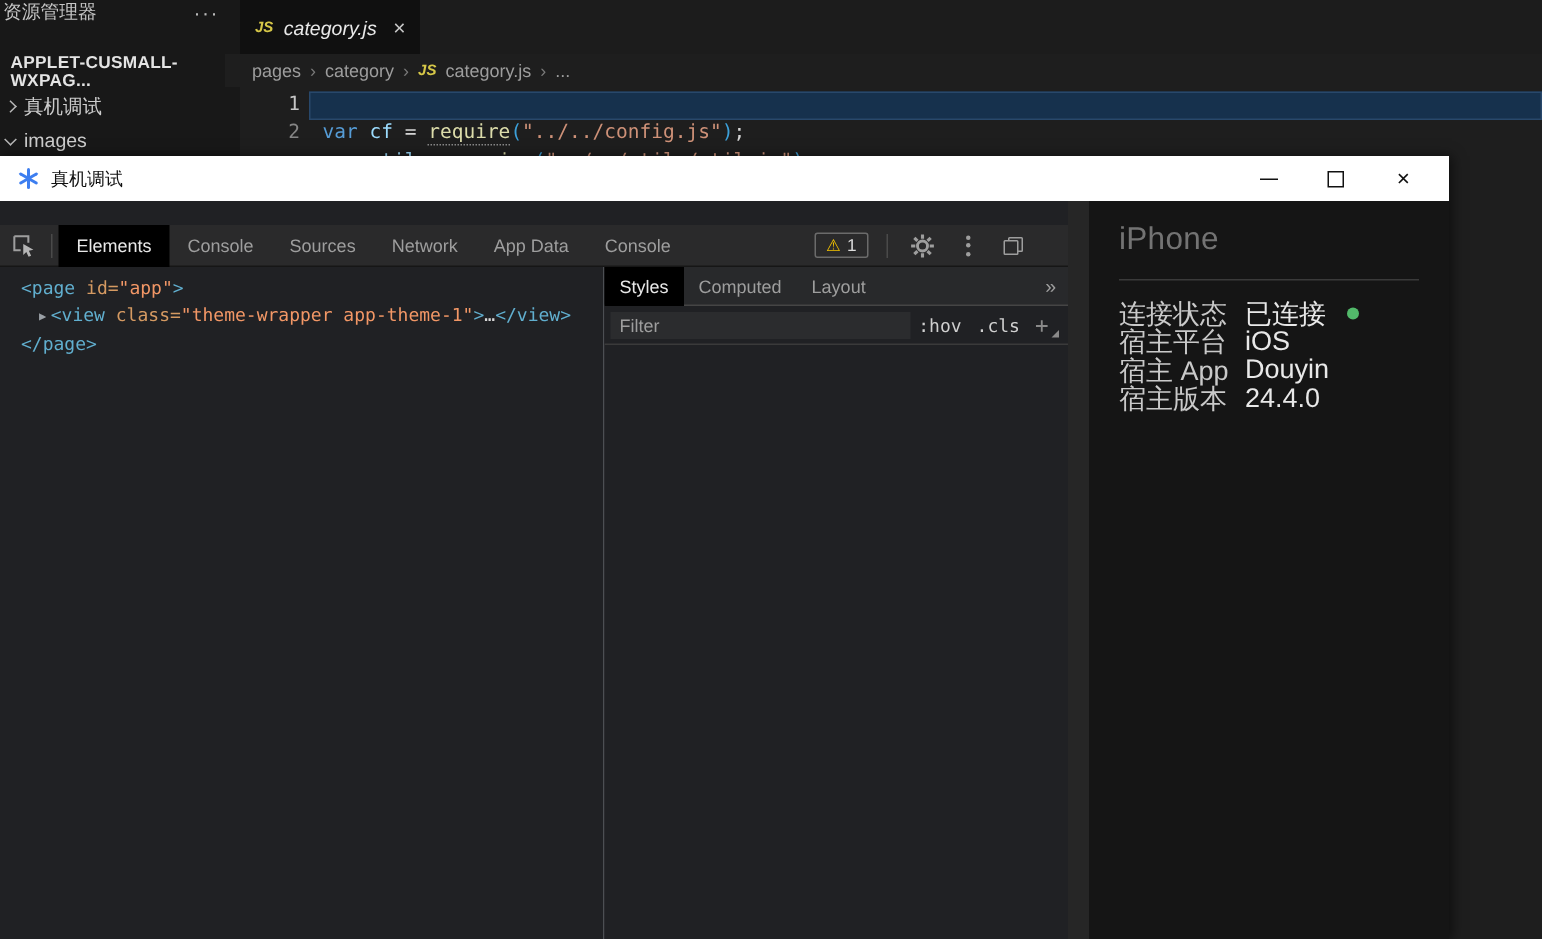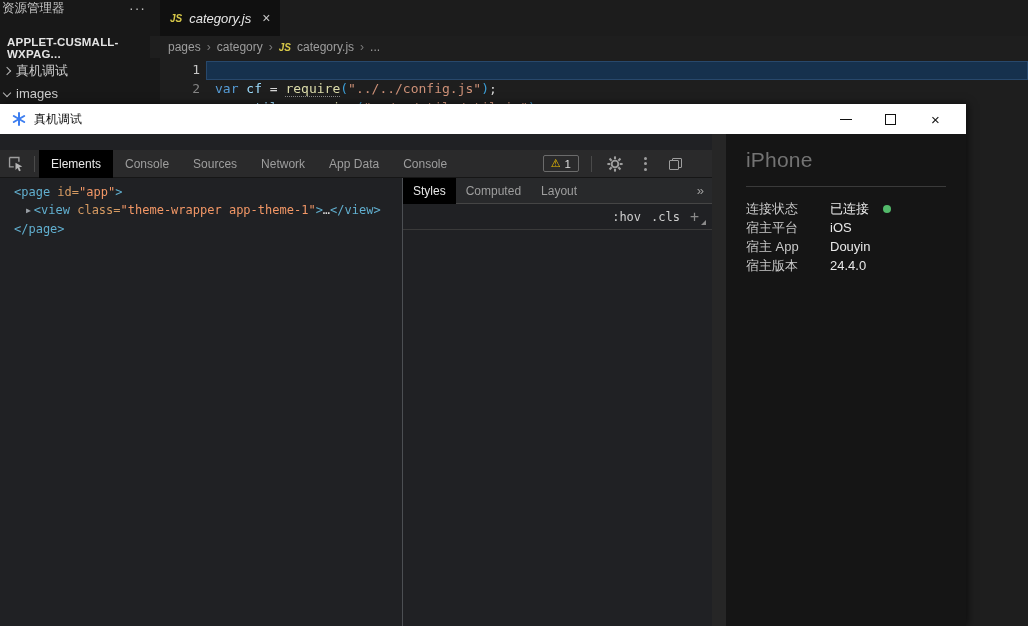--- a/index.html
+++ b/index.html
@@ -98,21 +98,21 @@
                   font-family:"DejaVu Sans Mono", monospace; font-size:12px; color:#cfcfcf; }
   .ftool { cursor:pointer; }
   #add-style-btn { position:relative; color:#8a8a8a; font-size:15px; padding-right:7px; cursor:pointer; }
   #add-style-btn::after { content:""; position:absolute; right:0; bottom:1px; border-left:5px solid transparent; border-bottom:5px solid #8a8a8a; }
 
   #splitter { width:14px; background:#262626; cursor:col-resize; }
 
   #device-pane { flex:1; background:#151515; color:#d6d6d6; padding:14px 20px 0 20px; }
   #device-name { font-size:21px; font-weight:normal; color:#737373; letter-spacing:.2px; }
   #device-divider { height:1px; background:#3a3a3a; margin:14px 0 12px 0; }
-  .dev-row { display:flex; align-items:center; height:19px; font-size:13px; }
+  .dev-row { display:flex; align-items:center; height:19px; font-size:18px; }
   .dev-label { width:84px; color:#c9c9c9; }
   .dev-value { color:#e8e8e8; }
   .status-dot { width:8px; height:8px; border-radius:50%; background:#52b96a; margin-left:14px; }
 </style>
 </head>
 <body>
 
 <div id="stage">
 
   <div id="sidebar">
@@ -244,20 +244,21 @@
           </div>
           <div id="pane-divider"></div>
           <div id="styles-pane">
             <div id="styles-tabs">
               <div class="st-tab active">Styles</div>
               <div class="st-tab">Computed</div>
               <div class="st-tab">Layout</div>
               <div class="st-overflow">»</div>
             </div>
             <div id="filter-row">
+              <input id="filter-input" placeholder="Filter" style="">
               <div id="filter-right">
                 <span class="ftool">:hov</span>
                 <span class="ftool">.cls</span>
                 <span id="add-style-btn">+</span>
               </div>
             </div>
             <div style="flex:1;"></div>
           </div>
         </div>
       </div>

